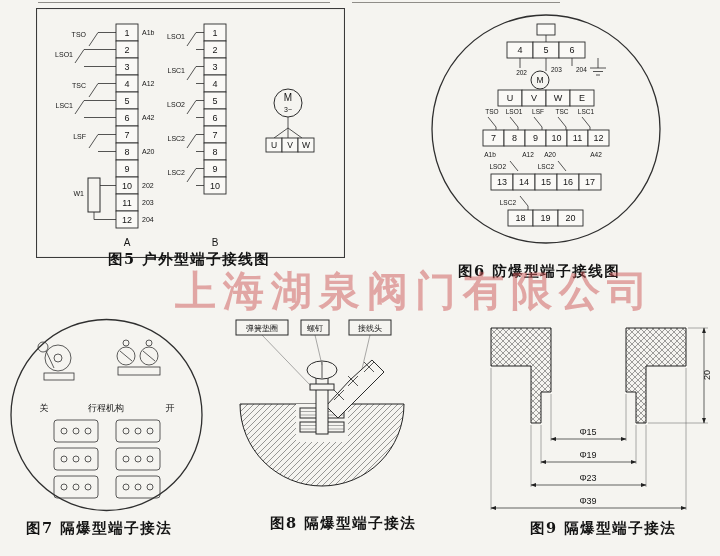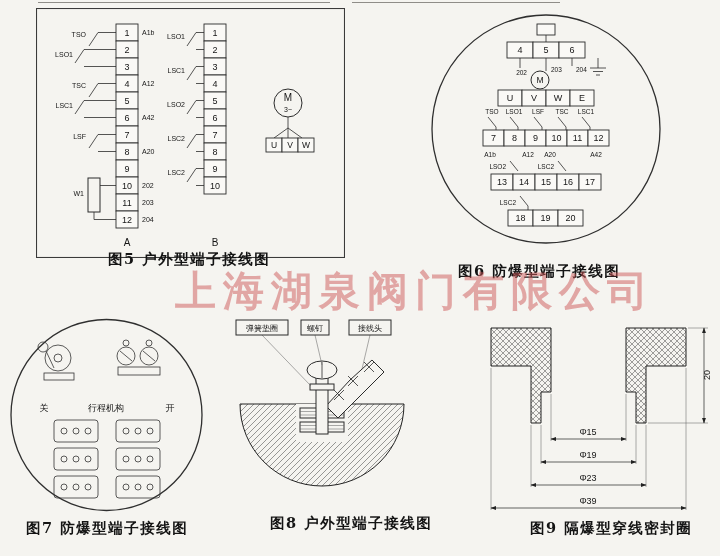--- a/index.html
+++ b/index.html
@@ -282,21 +282,21 @@
         <circle cx="56" cy="169" r="3"></circle>
         <circle cx="68" cy="169" r="3"></circle>
         <circle cx="80" cy="169" r="3"></circle>
     <rect x="108" y="158" width="44" height="22" rx="3"></rect>
         <circle cx="118" cy="169" r="3"></circle>
         <circle cx="130" cy="169" r="3"></circle>
         <circle cx="142" cy="169" r="3"></circle>
   </g>
 </svg>
 </div>
-<div class="caption" style="left:26px;top:519px">图7  防爆型端子接线图</div>
+<div class="caption" style="left:26px;top:519px">图7  隔爆型端子接法</div>
 
 <div class="fig" style="left:222px;top:316px">
 <svg width="207" height="196" viewBox="0 0 207 196">
   <defs>
     <pattern id="h8" width="6" height="6" patternUnits="userSpaceOnUse">
       <path d="M0 6L6 0" stroke="#555" stroke-width="0.6"></path>
     </pattern>
   </defs>
   <path d="M18 88A82 82 0 0 0 182 88Z" fill="url(#h8)" stroke="#222" stroke-width="1"></path>
   <rect x="74" y="88" width="52" height="38" fill="#f5f4f0"></rect>
@@ -320,21 +320,21 @@
   <g>
     <rect class="sym" x="14" y="4" width="52" height="15"></rect>
     <text class="cjk8" x="40" y="15">弹簧垫圈</text>
     <rect class="sym" x="79" y="4" width="28" height="15"></rect>
     <text class="cjk8" x="93" y="15">螺钉</text>
     <rect class="sym" x="127" y="4" width="42" height="15"></rect>
     <text class="cjk8" x="148" y="15">接线头</text>
   </g>
 </svg>
 </div>
-<div class="caption" style="left:270px;top:514px">图8  户外型端子接线图</div>
+<div class="caption" style="left:270px;top:514px">图8  隔爆型端子接法</div>
 
 <div class="fig" style="left:476px;top:320px">
 <svg width="240" height="200" viewBox="0 0 240 200">
   <defs>
     <pattern id="xh9" width="6" height="6" patternUnits="userSpaceOnUse">
       <path d="M0 0L6 6M6 0L0 6" stroke="#444" stroke-width="0.5"></path>
     </pattern>
     <marker id="ar" viewBox="0 0 10 10" refX="9" refY="5" markerWidth="8" markerHeight="8" orient="auto-start-reverse">
       <path d="M0 1.5L10 5L0 8.5Z" fill="#222"></path>
     </marker>
@@ -349,13 +349,13 @@
     <line class="dim" x1="15" y1="188" x2="210" y2="188" marker-start="url(#ar)" marker-end="url(#ar)"></line>
     <line class="dim" x1="228" y1="8" x2="228" y2="103" marker-start="url(#ar)" marker-end="url(#ar)"></line>
   </g>
   <text class="dm" x="112" y="115">Φ15</text>
   <text class="dm" x="112" y="138">Φ19</text>
   <text class="dm" x="112" y="161">Φ23</text>
   <text class="dm" x="112" y="184">Φ39</text>
   <text class="dm" x="234" y="55" transform="rotate(-90 234 55)">20</text>
 </svg>
 </div>
-<div class="caption" style="left:530px;top:519px">图9  隔爆型穿线密封圈</div>
+<div class="caption" style="left:530px;top:519px">图9  隔爆型端子接法</div>
 
 </body></html>

